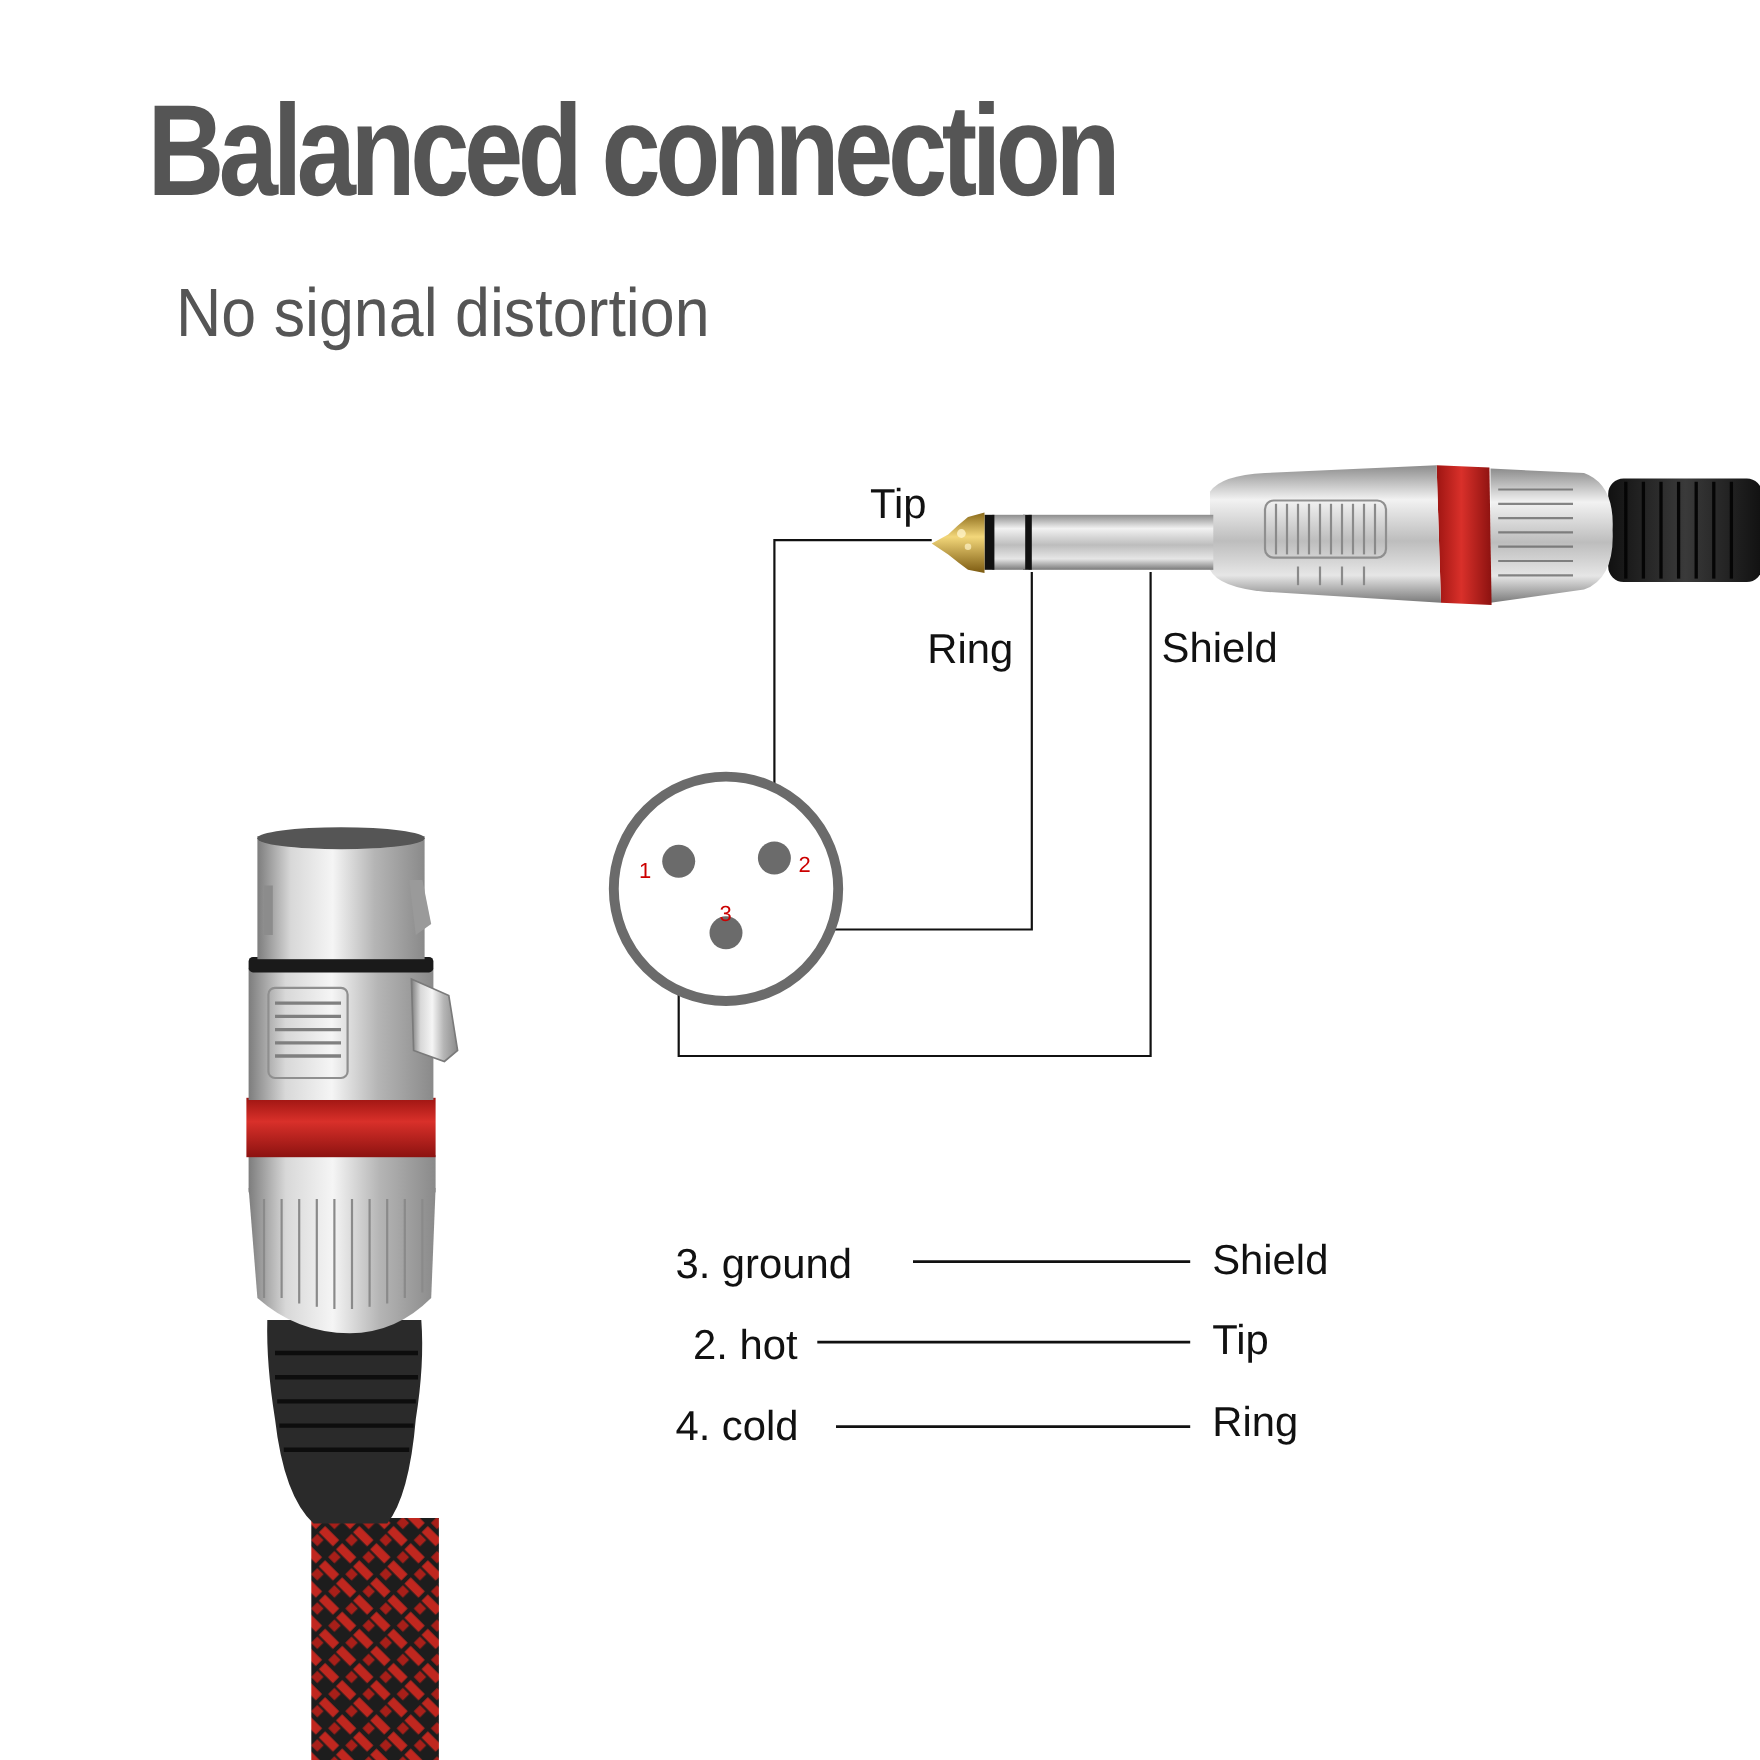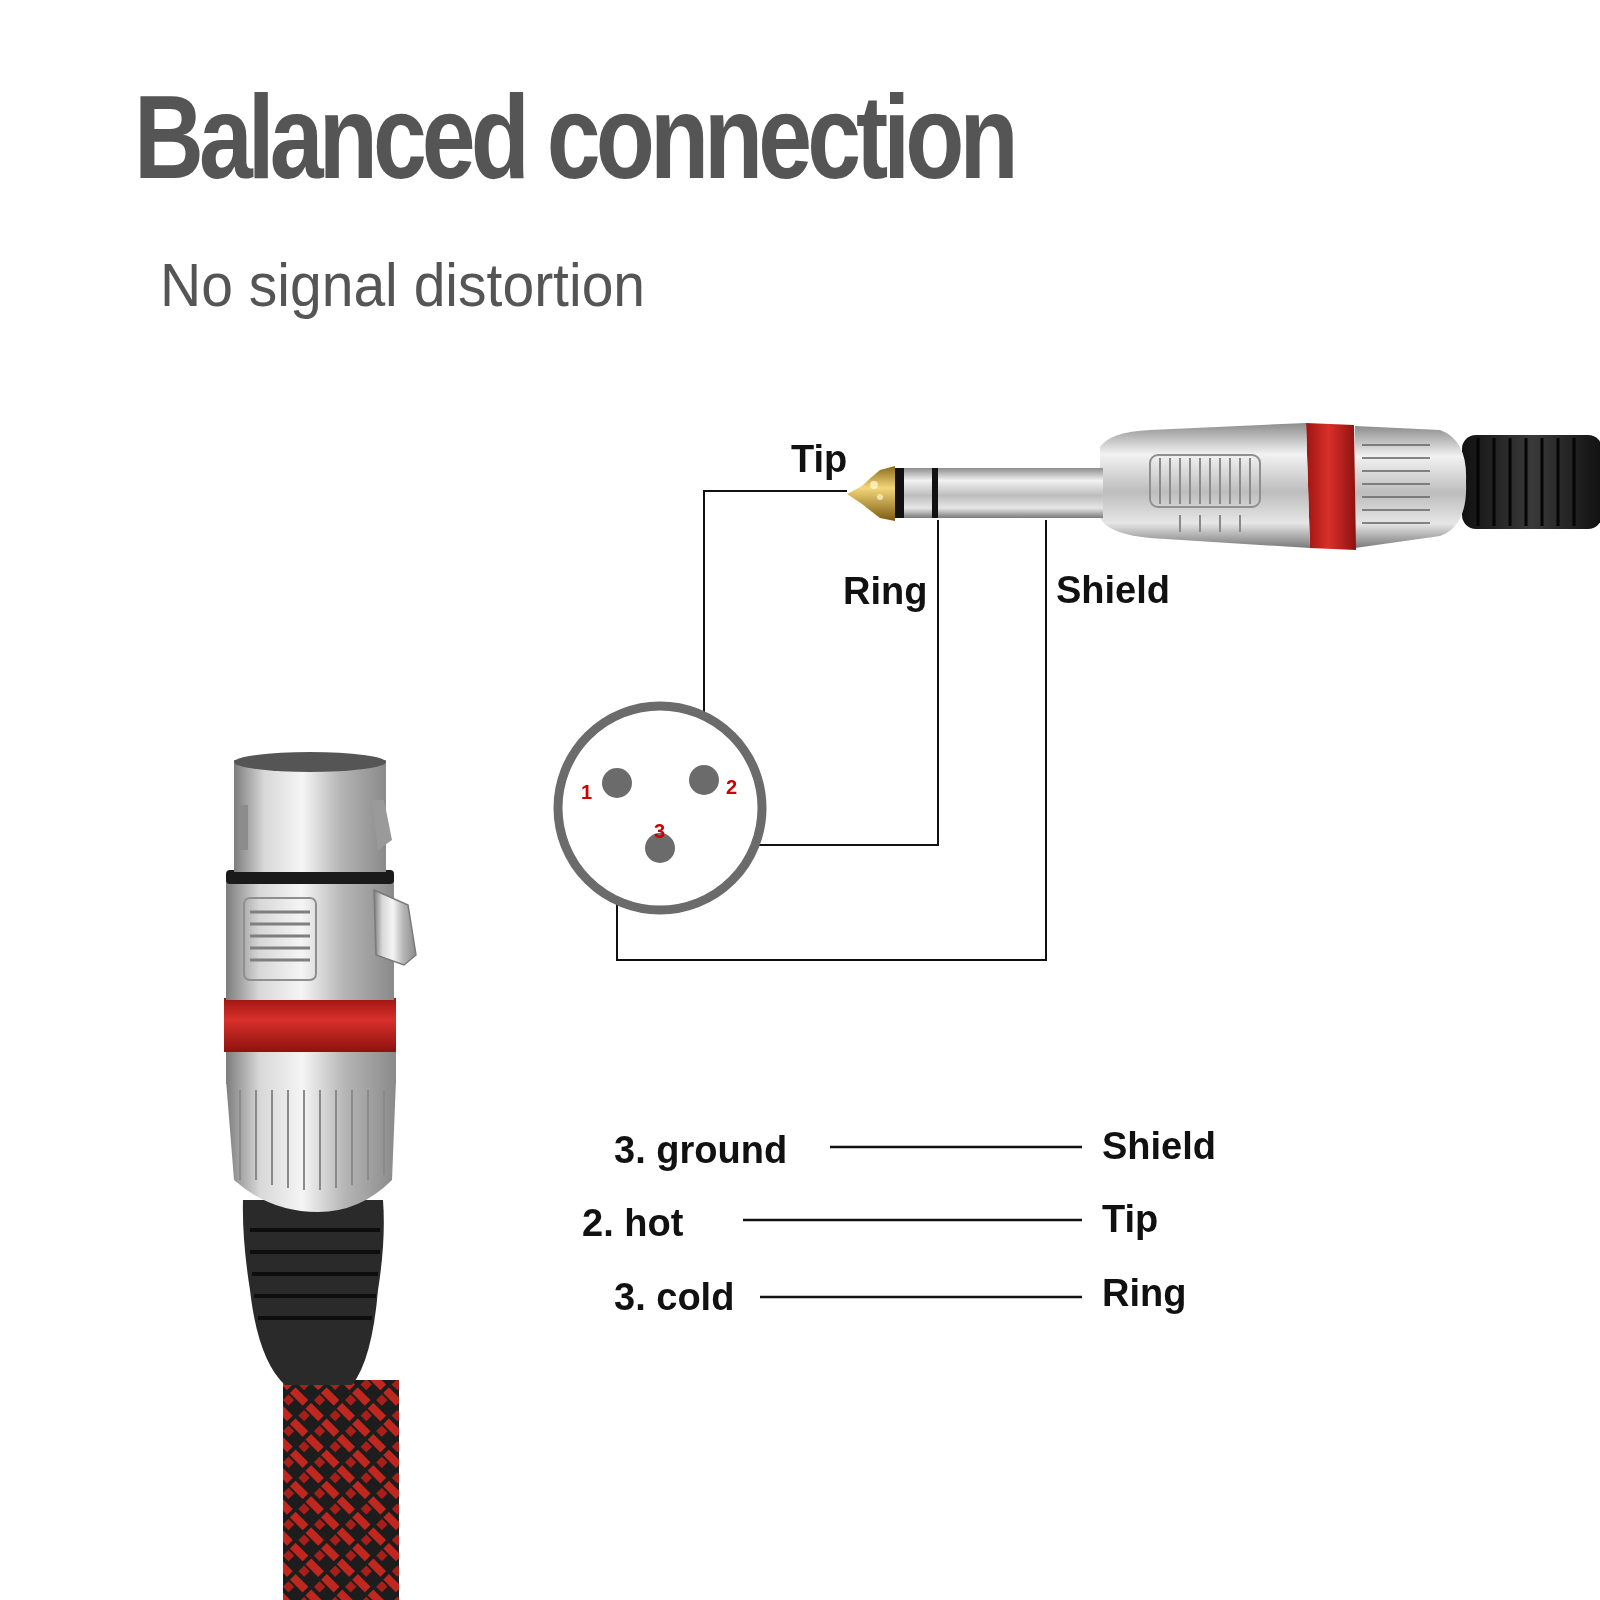--- a/index.html
+++ b/index.html
@@ -9,21 +9,21 @@
     font-family:"Liberation Sans", sans-serif; font-weight:bold;
     font-size:118px; line-height:118px; color:#555555;
     letter-spacing:-6px; transform:scaleX(0.82); transform-origin:left top;
     white-space:nowrap;
   }
   .subtitle {
     position:absolute; left:160px; top:252px;
     font-size:62px; line-height:66px; color:#555555; white-space:nowrap;
     transform:scaleX(0.92); transform-origin:left top;
   }
-  .lbl { position:absolute; font-weight:bold; color:#111111; white-space:nowrap; font-size:38px; line-height:40px;text-align:center; }
+  .lbl { position:absolute; font-weight:normal; color:#111111; white-space:nowrap; font-size:38px; line-height:40px;text-align:center; }
   svg.art { position:absolute; left:0; top:0; }
 </style>
 </head>
 <body>
 
 <div class="title">Balanced connection</div>
 <div class="subtitle">No signal distortion</div>
 
 <svg class="art" width="1600" height="1600" viewBox="0 0 1600 1600">
   <defs>
@@ -204,17 +204,17 @@
 <div class="lbl" style="left:843px; top:571px; font-size:38px;">Ring</div>
 <div class="lbl" style="left:1056px; top:570px; font-size:38px;">Shield</div>
 
 <div class="lbl" style="left:581px; top:772px; font-size:20px; color:#cc0000;">1</div>
 <div class="lbl" style="left:726px; top:767px; font-size:20px; color:#cc0000;">2</div>
 <div class="lbl" style="left:654px; top:811px; font-size:20px; color:#cc0000;">3</div>
 
 <div>
   <div class="lbl" style="left:614px; top:1130px;">3. ground</div>
   <div class="lbl" style="left:1102px; top:1126px;">Shield</div>
-  <div class="lbl" style="left:582px; top:1203px;">2. hot</div>
+  <div class="lbl" style="left:630px; top:1203px;">2. hot</div>
   <div class="lbl" style="left:1102px; top:1199px;">Tip</div>
-  <div class="lbl" style="left:614px; top:1277px;">3. cold</div>
+  <div class="lbl" style="left:614px; top:1277px;">4. cold</div>
   <div class="lbl" style="left:1102px; top:1273px;">Ring</div>
 </div>
 
 </body></html>

